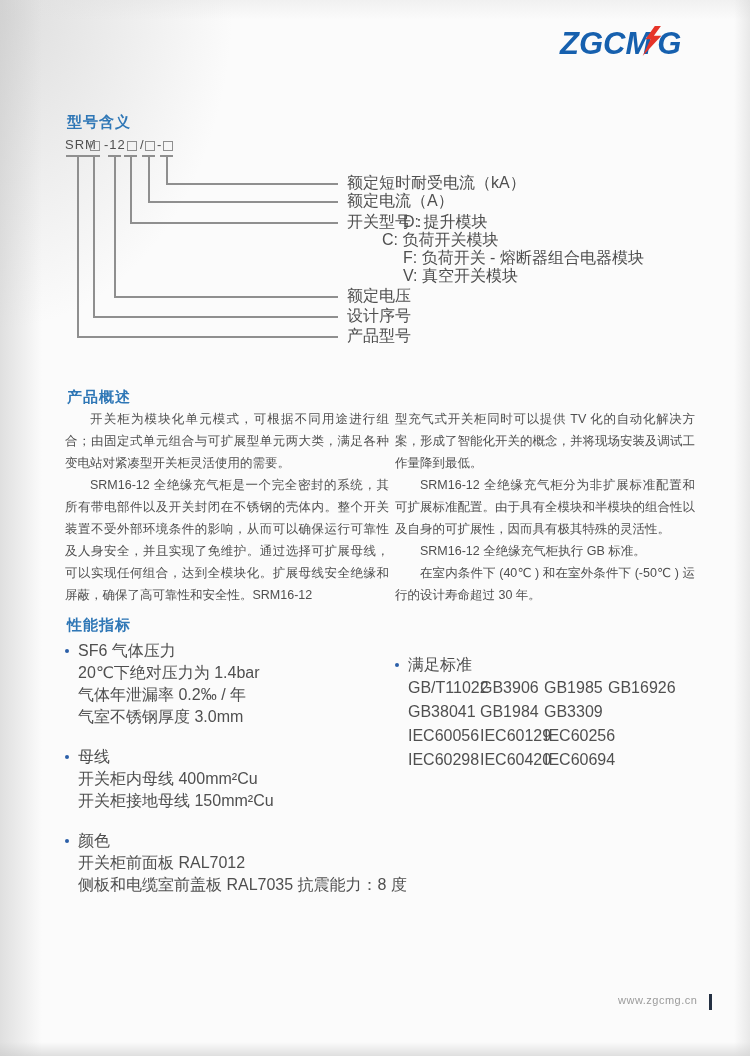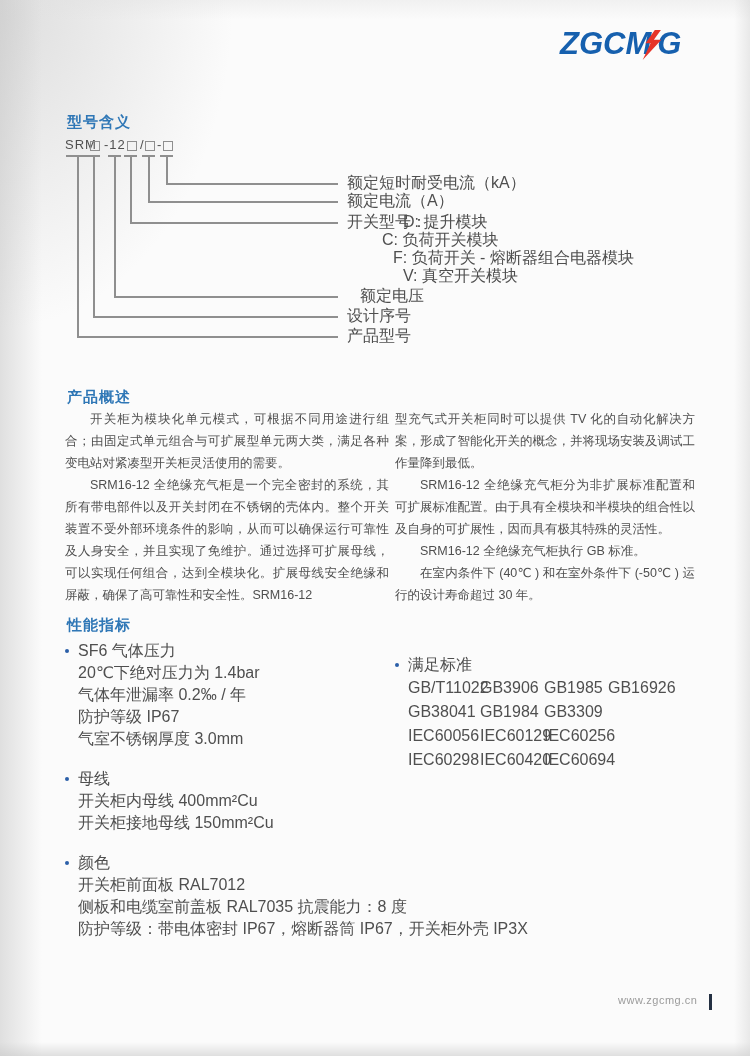--- a/index.html
+++ b/index.html
@@ -12,21 +12,21 @@
     position:relative;width:750px;height:1056px;overflow:hidden;
     background:
       linear-gradient(90deg, rgba(200,200,200,.55) 0, rgba(255,255,255,0) 42px),
       linear-gradient(270deg, rgba(210,210,210,.45) 0, rgba(255,255,255,0) 16px),
       linear-gradient(0deg, rgba(200,200,200,.55) 0, rgba(255,255,255,0) 14px),
       linear-gradient(180deg, rgba(225,225,225,.4) 0, rgba(255,255,255,0) 20px),
       radial-gradient(ellipse at 0% 0%, rgba(185,185,185,.45), rgba(255,255,255,0) 22%),
       #fbfbfb;
   }
   
-  .logo{position:absolute;left:560px;top:26px;display:flex;align-items:flex-end;
+  .logo{position:absolute;left:560px;top:26px;display:flex;align-items:flex-start;
         font-style:italic;font-weight:bold;font-size:31px;color:#1660ae;letter-spacing:0px;line-height:36px;}
   .logo .bolt{width:20px;height:30px;margin:0 -5px 2px -9px;position:relative;z-index:2;}
   
   .sec-h{position:absolute;font-size:15px;font-weight:bold;color:#2f77b6;letter-spacing:1px;}
   
   .tok{position:absolute;font-size:13px;color:#4f4f4f;font-weight:500;letter-spacing:1px;white-space:nowrap;}
   .sq{position:absolute;width:8px;height:8px;border:1px solid #8f8f8f;background:transparent;}
   
   .cap,.hline{position:absolute;height:2px;background:#8f8f8f;}
   .vline{position:absolute;width:2px;background:#8f8f8f;}
@@ -90,23 +90,23 @@
   <div class="hline" style="left:130px;top:222px;width:208px;"></div>
   <div class="hline" style="left:114px;top:296px;width:224px;"></div>
   <div class="hline" style="left:93px;top:316px;width:245px;"></div>
   <div class="hline" style="left:77px;top:336px;width:261px;"></div>
 
   <div class="dlabel" style="left:347px;top:176px;">额定短时耐受电流（kA）</div>
   <div class="dlabel" style="left:347px;top:194px;">额定电流（A）</div>
   <div class="dlabel" style="left:347px;top:215px;">开关型号：</div>
   <div class="dlabel" style="left:403px;top:215px;">D: 提升模块</div>
   <div class="dlabel" style="left:382px;top:233px;">C: 负荷开关模块</div>
-  <div class="dlabel" style="left:393px;top:251px;">F: 负荷开关 - 熔断器组合电器模块</div>
+  <div class="dlabel" style="left:403px;top:251px;">F: 负荷开关 - 熔断器组合电器模块</div>
   <div class="dlabel" style="left:403px;top:269px;">V: 真空开关模块</div>
-  <div class="dlabel" style="left:360px;top:289px;">额定电压</div>
+  <div class="dlabel" style="left:347px;top:289px;">额定电压</div>
   <div class="dlabel" style="left:347px;top:309px;">设计序号</div>
   <div class="dlabel" style="left:347px;top:329px;">产品型号</div>
 
   <div class="sec-h" style="left:67px;top:388px;">产品概述</div>
 
   <div class="col" style="left:65px;top:408px;width:324px;">
     <p>开关柜为模块化单元模式，可根据不同用途进行组合；由固定式单元组合与可扩展型单元两大类，满足各种变电站对紧凑型开关柜灵活使用的需要。</p>
     <p>SRM16-12 全绝缘充气柜是一个完全密封的系统，其所有带电部件以及开关封闭在不锈钢的壳体内。整个开关装置不受外部环境条件的影响，从而可以确保运行可靠性及人身安全，并且实现了免维护。通过选择可扩展母线，可以实现任何组合，达到全模块化。扩展母线安全绝缘和屏蔽，确保了高可靠性和安全性。SRM16-12</p>
   </div>
   <div class="col" style="left:395px;top:408px;width:300px;">
@@ -116,33 +116,31 @@
     <p>在室内条件下 (40℃ ) 和在室外条件下 (-50℃ ) 运行的设计寿命超过 30 年。</p>
   </div>
 
   <div class="sec-h" style="left:67px;top:616px;">性能指标</div>
 
   <div class="perf" style="left:65px;top:640px;">
     <div class="perf-item">
       <div class="perf-title"><span class="dot"></span><span>SF6 气体压力</span></div>
       <div class="perf-line">20℃下绝对压力为 1.4bar</div>
       <div class="perf-line">气体年泄漏率 0.2‰ / 年</div>
-      <div class="perf-line">防护等级 IP67</div>
       <div class="perf-line">气室不锈钢厚度 3.0mm</div>
     </div>
     <div class="perf-item" style="margin-top:18px;">
       <div class="perf-title"><span class="dot"></span><span>母线</span></div>
       <div class="perf-line">开关柜内母线 400mm²Cu</div>
       <div class="perf-line">开关柜接地母线 150mm²Cu</div>
     </div>
     <div class="perf-item" style="margin-top:18px;">
       <div class="perf-title"><span class="dot"></span><span>颜色</span></div>
       <div class="perf-line">开关柜前面板 RAL7012</div>
       <div class="perf-line">侧板和电缆室前盖板 RAL7035 抗震能力：8 度</div>
-      <div class="perf-line">防护等级：带电体密封 IP67，熔断器筒 IP67，开关柜外壳 IP3X</div>
     </div>
   </div>
 
   <div class="perf" style="left:395px;top:640px;">
     <div class="perf-item" style="margin-top:14px;">
       <div class="perf-title"><span class="dot"></span><span>满足标准</span></div>
       <div class="std-row">
         <span>GB/T11022</span>
         <span>GB3906</span>
         <span>GB1985</span>

